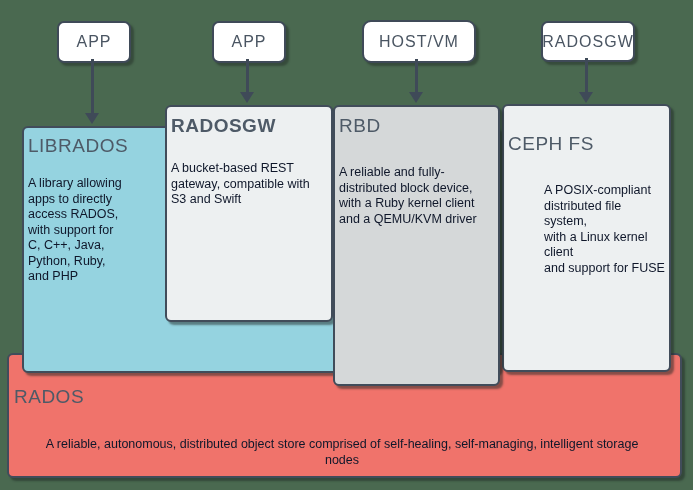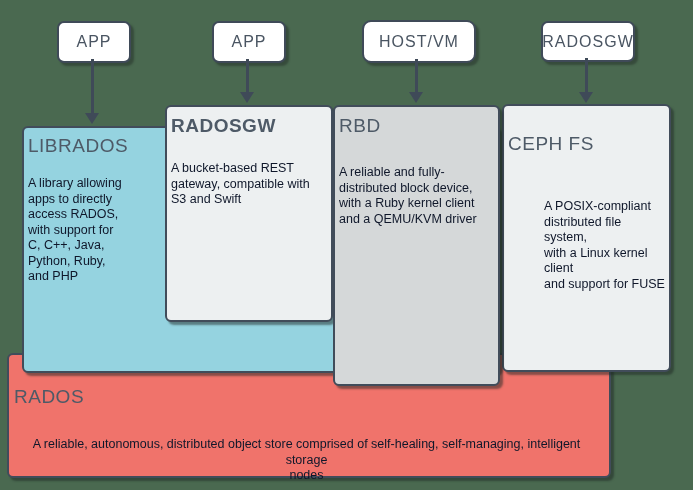--- a/index.html
+++ b/index.html
@@ -53,22 +53,22 @@
   #box-librados .title{padding-top:7px;}
   #box-librados .body{margin-top:19px;width:140px;}
   #box-radosgw{left:165px;top:105px;width:168px;height:217px;z-index:3;}
   #box-radosgw .title{padding-top:8px;font-weight:bold;}
   #box-radosgw .body{margin-top:24px;}
   #box-rbd{left:333px;top:105px;width:167px;height:281px;z-index:3;}
   #box-rbd .title{padding-top:8px;}
   #box-rbd .body{margin-top:28px;}
   #box-cephfs{left:502px;top:104px;width:169px;height:268px;z-index:2;}
   #box-cephfs .title{padding-top:27px;}
-  #box-cephfs .body{margin-top:44px;padding-left:40px;}
-  #box-rados{left:7px;top:353px;width:604px;height:125px;z-index:1;}
+  #box-cephfs .body{margin-top:28px;padding-left:40px;}
+  #box-rados{left:7px;top:353px;width:675px;height:125px;z-index:1;}
   #box-rados .title{padding-top:31px;padding-left:5px;}
   #box-rados .body{margin-top:29px;padding-left:5px;padding-right:10px;text-align:center;}
 </style>
 </head>
 <body>
 
 <div class="stage">
 
   <div class="tnode" id="node-app1">
     <span class="tlabel">APP</span>

